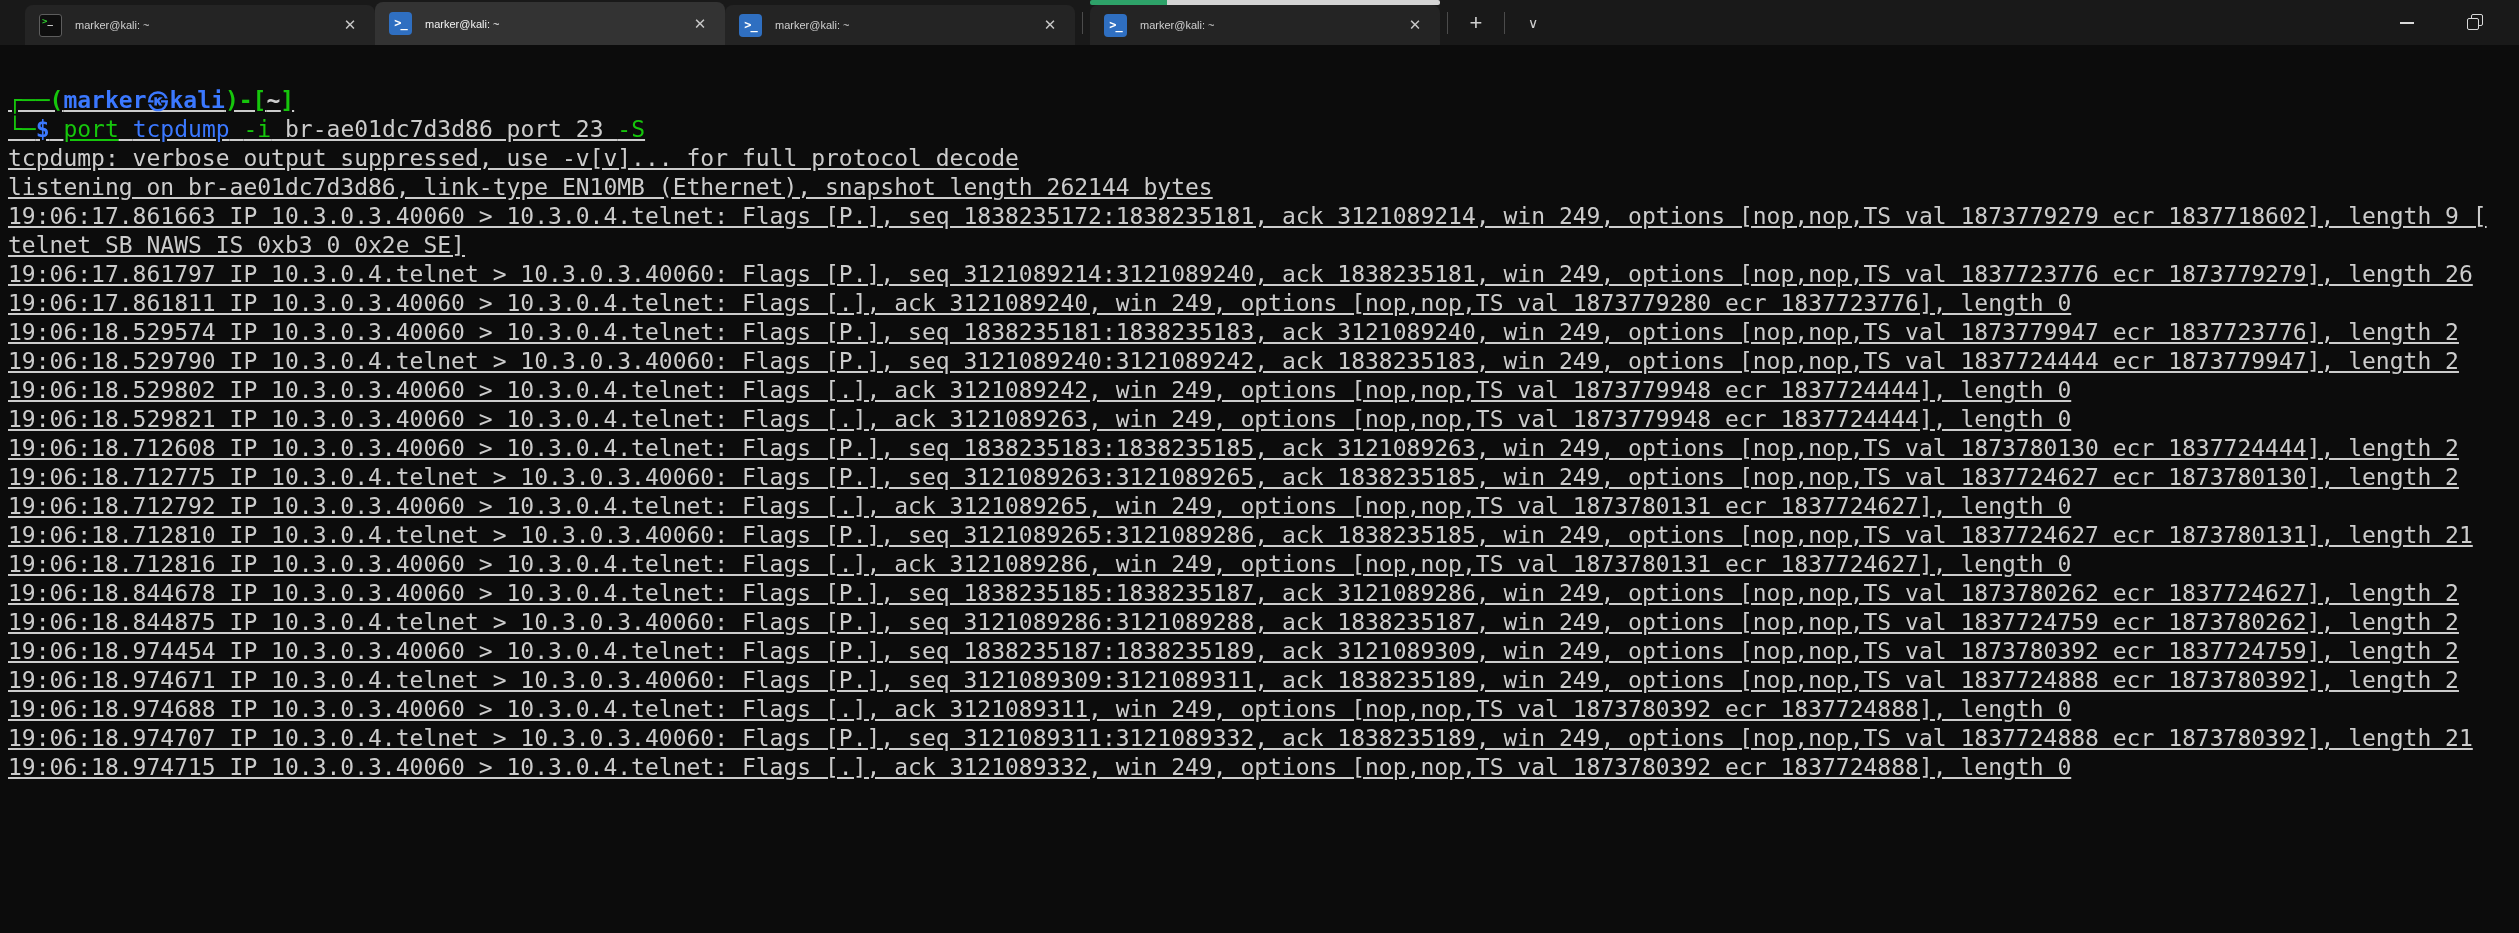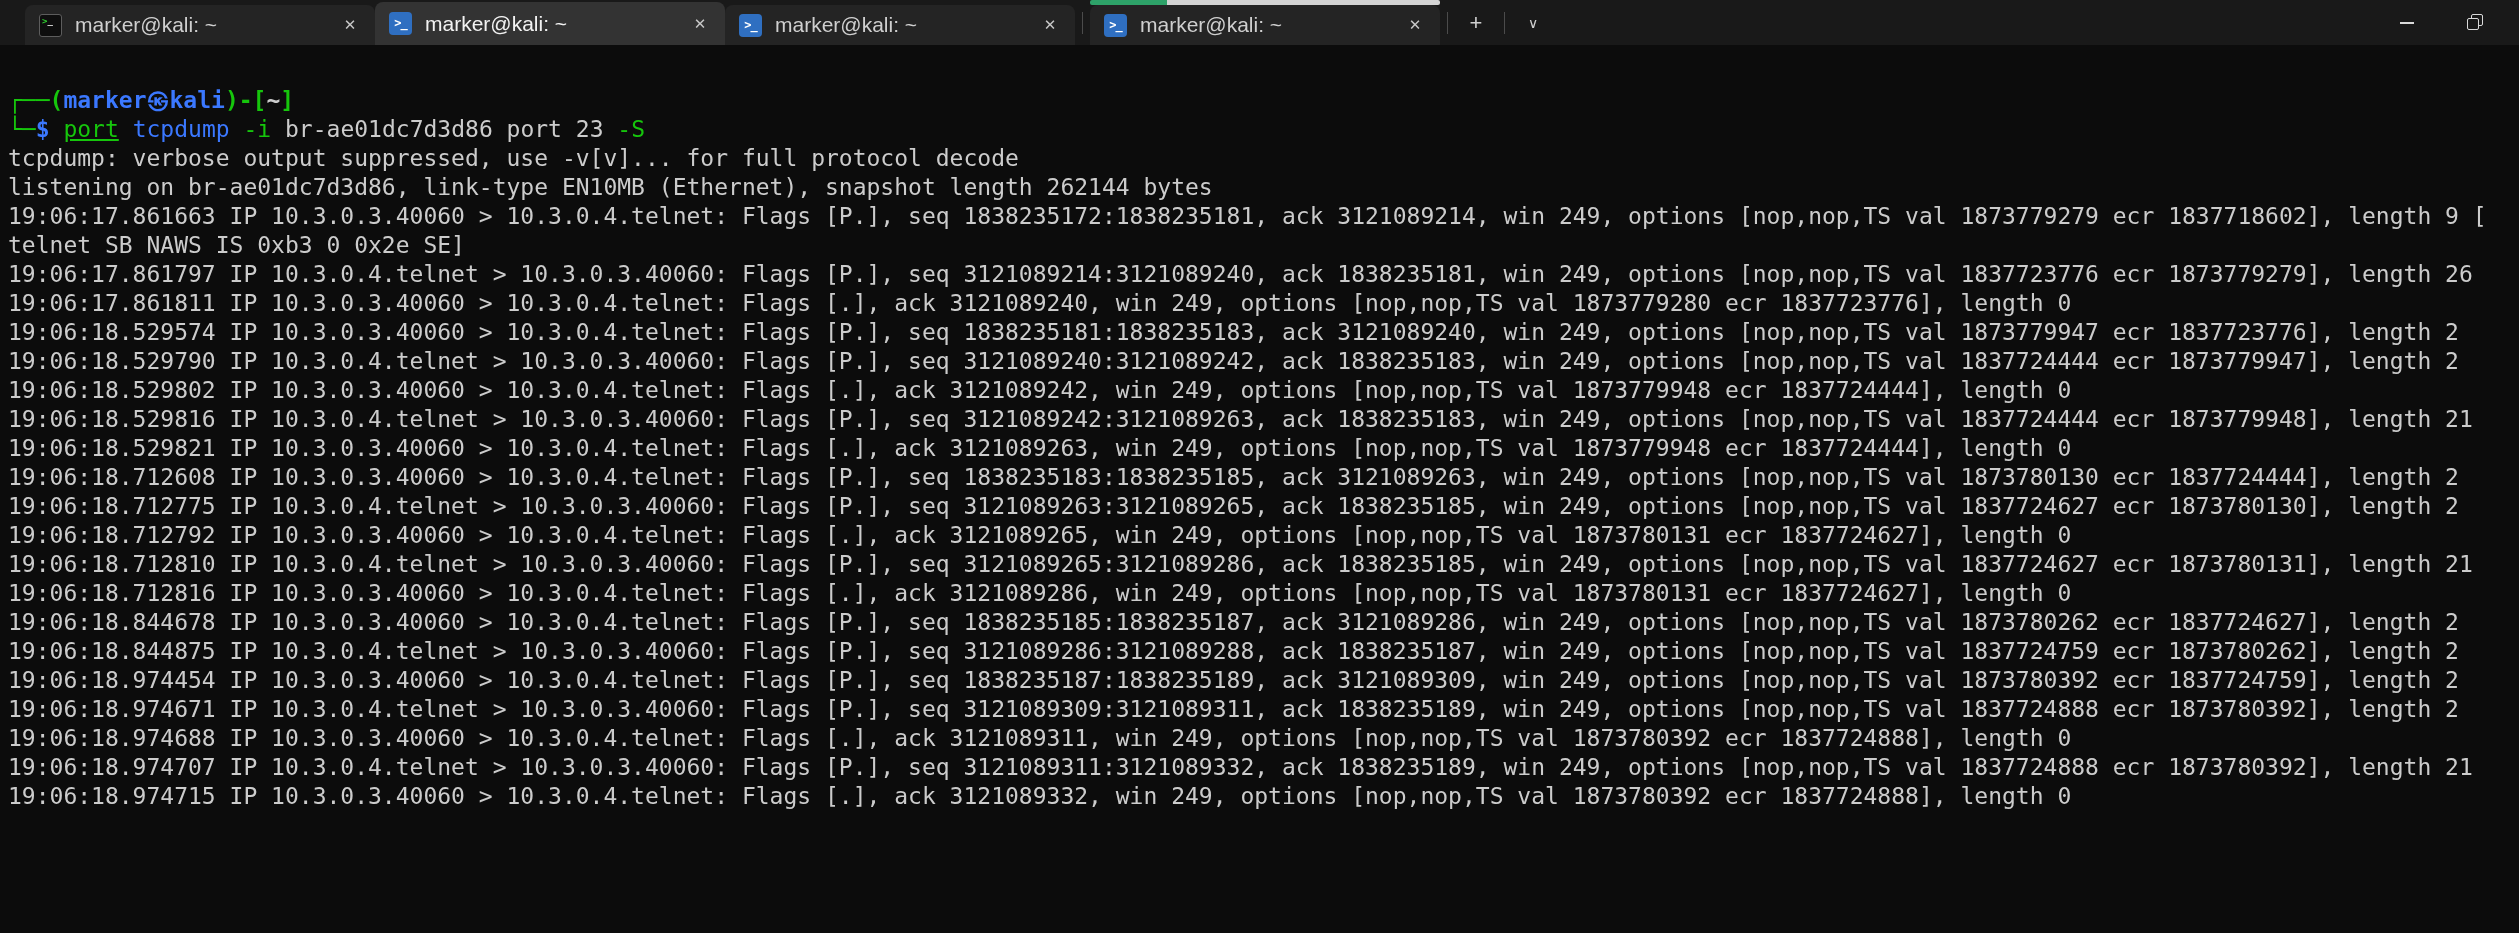--- a/index.html
+++ b/index.html
@@ -16,21 +16,21 @@
   .tab-strip{display:flex;align-items:flex-end;padding-left:25px;height:45px;}
   .tab{
     position:relative;width:350px;height:40px;margin-top:5px;
     background:var(--tab-inactive,#242424);
     border-radius:8px 8px 0 0;
     display:flex;align-items:center;
     padding:0 8px 0 14px;box-sizing:border-box;
     color:#cfcfcf;cursor:default;flex:none;
   }
   .tab.active{background:var(--tab-active,#333333);height:43px;color:#f2f2f2;}
-  .tab-title{flex:1;font-size:21px;margin-left:13px;white-space:nowrap;overflow:hidden;}
+  .tab-title{flex:1;font-size:11px;margin-left:13px;white-space:nowrap;overflow:hidden;}
   .tab-close{width:34px;height:28px;line-height:28px;text-align:center;font-size:15px;color:#c8c8c8;border-radius:4px;flex:none;}
   .tab-icon{flex:none;}
   .icon-ps{
     width:23px;height:23px;border-radius:4px;background:var(--ps-blue,#2f6fc1);
     color:#ffffff;font:bold 12px/22px "DejaVu Sans Mono",monospace;text-align:center;
     letter-spacing:-1px;
   }
   .icon-cmd{
     width:23px;height:23px;border-radius:3px;background:#0e0e0e;
     border:1px solid #5d5d5d;box-sizing:border-box;
@@ -58,20 +58,21 @@
   .glyph-restore .r-front{position:absolute;top:4px;left:0;width:10px;height:10px;border:1.5px solid #d9d9d9;border-radius:2px;background:var(--titlebar,#191919);}
   .win-btn.close{font-size:17px;}
   
   .terminal{
     position:absolute;top:45px;left:0;right:0;bottom:0;
     background:var(--bg,#0c0c0c);
     padding:41px 0 0 8px;box-sizing:border-box;
     font:23px/29px "DejaVu Sans Mono",monospace;
     color:var(--fg,#cccccc);
     overflow:hidden;
+    text-decoration:underline;
   }
   .line{white-space:pre;height:29px;overflow:hidden;}
   .c-green{color:var(--green,#16c60c);}
   .c-blue{color:var(--blue,#3b78ff);}
   .c-fg{color:var(--fg,#cccccc);}
   .b{font-weight:bold;}
   .u{text-decoration:underline;}
 </style>
 </head>
 <body>
@@ -131,21 +132,20 @@
   <div id="terminal-output">
       <div class="line">tcpdump: verbose output suppressed, use -v[v]... for full protocol decode</div>
       <div class="line">listening on br-ae01dc7d3d86, link-type EN10MB (Ethernet), snapshot length 262144 bytes</div>
       <div class="line">19:06:17.861663 IP 10.3.0.3.40060 &gt; 10.3.0.4.telnet: Flags [P.], seq 1838235172:1838235181, ack 3121089214, win 249, options [nop,nop,TS val 1873779279 ecr 1837718602], length 9 [</div>
       <div class="line">telnet SB NAWS IS 0xb3 0 0x2e SE]</div>
       <div class="line">19:06:17.861797 IP 10.3.0.4.telnet &gt; 10.3.0.3.40060: Flags [P.], seq 3121089214:3121089240, ack 1838235181, win 249, options [nop,nop,TS val 1837723776 ecr 1873779279], length 26</div>
       <div class="line">19:06:17.861811 IP 10.3.0.3.40060 &gt; 10.3.0.4.telnet: Flags [.], ack 3121089240, win 249, options [nop,nop,TS val 1873779280 ecr 1837723776], length 0</div>
       <div class="line">19:06:18.529574 IP 10.3.0.3.40060 &gt; 10.3.0.4.telnet: Flags [P.], seq 1838235181:1838235183, ack 3121089240, win 249, options [nop,nop,TS val 1873779947 ecr 1837723776], length 2</div>
       <div class="line">19:06:18.529790 IP 10.3.0.4.telnet &gt; 10.3.0.3.40060: Flags [P.], seq 3121089240:3121089242, ack 1838235183, win 249, options [nop,nop,TS val 1837724444 ecr 1873779947], length 2</div>
       <div class="line">19:06:18.529802 IP 10.3.0.3.40060 &gt; 10.3.0.4.telnet: Flags [.], ack 3121089242, win 249, options [nop,nop,TS val 1873779948 ecr 1837724444], length 0</div>
-      <div class="line">19:06:18.529816 IP 10.3.0.4.telnet &gt; 10.3.0.3.40060: Flags [P.], seq 3121089242:3121089263, ack 1838235183, win 249, options [nop,nop,TS val 1837724444 ecr 1873779948], length 21</div>
       <div class="line">19:06:18.529821 IP 10.3.0.3.40060 &gt; 10.3.0.4.telnet: Flags [.], ack 3121089263, win 249, options [nop,nop,TS val 1873779948 ecr 1837724444], length 0</div>
       <div class="line">19:06:18.712608 IP 10.3.0.3.40060 &gt; 10.3.0.4.telnet: Flags [P.], seq 1838235183:1838235185, ack 3121089263, win 249, options [nop,nop,TS val 1873780130 ecr 1837724444], length 2</div>
       <div class="line">19:06:18.712775 IP 10.3.0.4.telnet &gt; 10.3.0.3.40060: Flags [P.], seq 3121089263:3121089265, ack 1838235185, win 249, options [nop,nop,TS val 1837724627 ecr 1873780130], length 2</div>
       <div class="line">19:06:18.712792 IP 10.3.0.3.40060 &gt; 10.3.0.4.telnet: Flags [.], ack 3121089265, win 249, options [nop,nop,TS val 1873780131 ecr 1837724627], length 0</div>
       <div class="line">19:06:18.712810 IP 10.3.0.4.telnet &gt; 10.3.0.3.40060: Flags [P.], seq 3121089265:3121089286, ack 1838235185, win 249, options [nop,nop,TS val 1837724627 ecr 1873780131], length 21</div>
       <div class="line">19:06:18.712816 IP 10.3.0.3.40060 &gt; 10.3.0.4.telnet: Flags [.], ack 3121089286, win 249, options [nop,nop,TS val 1873780131 ecr 1837724627], length 0</div>
       <div class="line">19:06:18.844678 IP 10.3.0.3.40060 &gt; 10.3.0.4.telnet: Flags [P.], seq 1838235185:1838235187, ack 3121089286, win 249, options [nop,nop,TS val 1873780262 ecr 1837724627], length 2</div>
       <div class="line">19:06:18.844875 IP 10.3.0.4.telnet &gt; 10.3.0.3.40060: Flags [P.], seq 3121089286:3121089288, ack 1838235187, win 249, options [nop,nop,TS val 1837724759 ecr 1873780262], length 2</div>
       <div class="line">19:06:18.974454 IP 10.3.0.3.40060 &gt; 10.3.0.4.telnet: Flags [P.], seq 1838235187:1838235189, ack 3121089309, win 249, options [nop,nop,TS val 1873780392 ecr 1837724759], length 2</div>
       <div class="line">19:06:18.974671 IP 10.3.0.4.telnet &gt; 10.3.0.3.40060: Flags [P.], seq 3121089309:3121089311, ack 1838235189, win 249, options [nop,nop,TS val 1837724888 ecr 1873780392], length 2</div>

